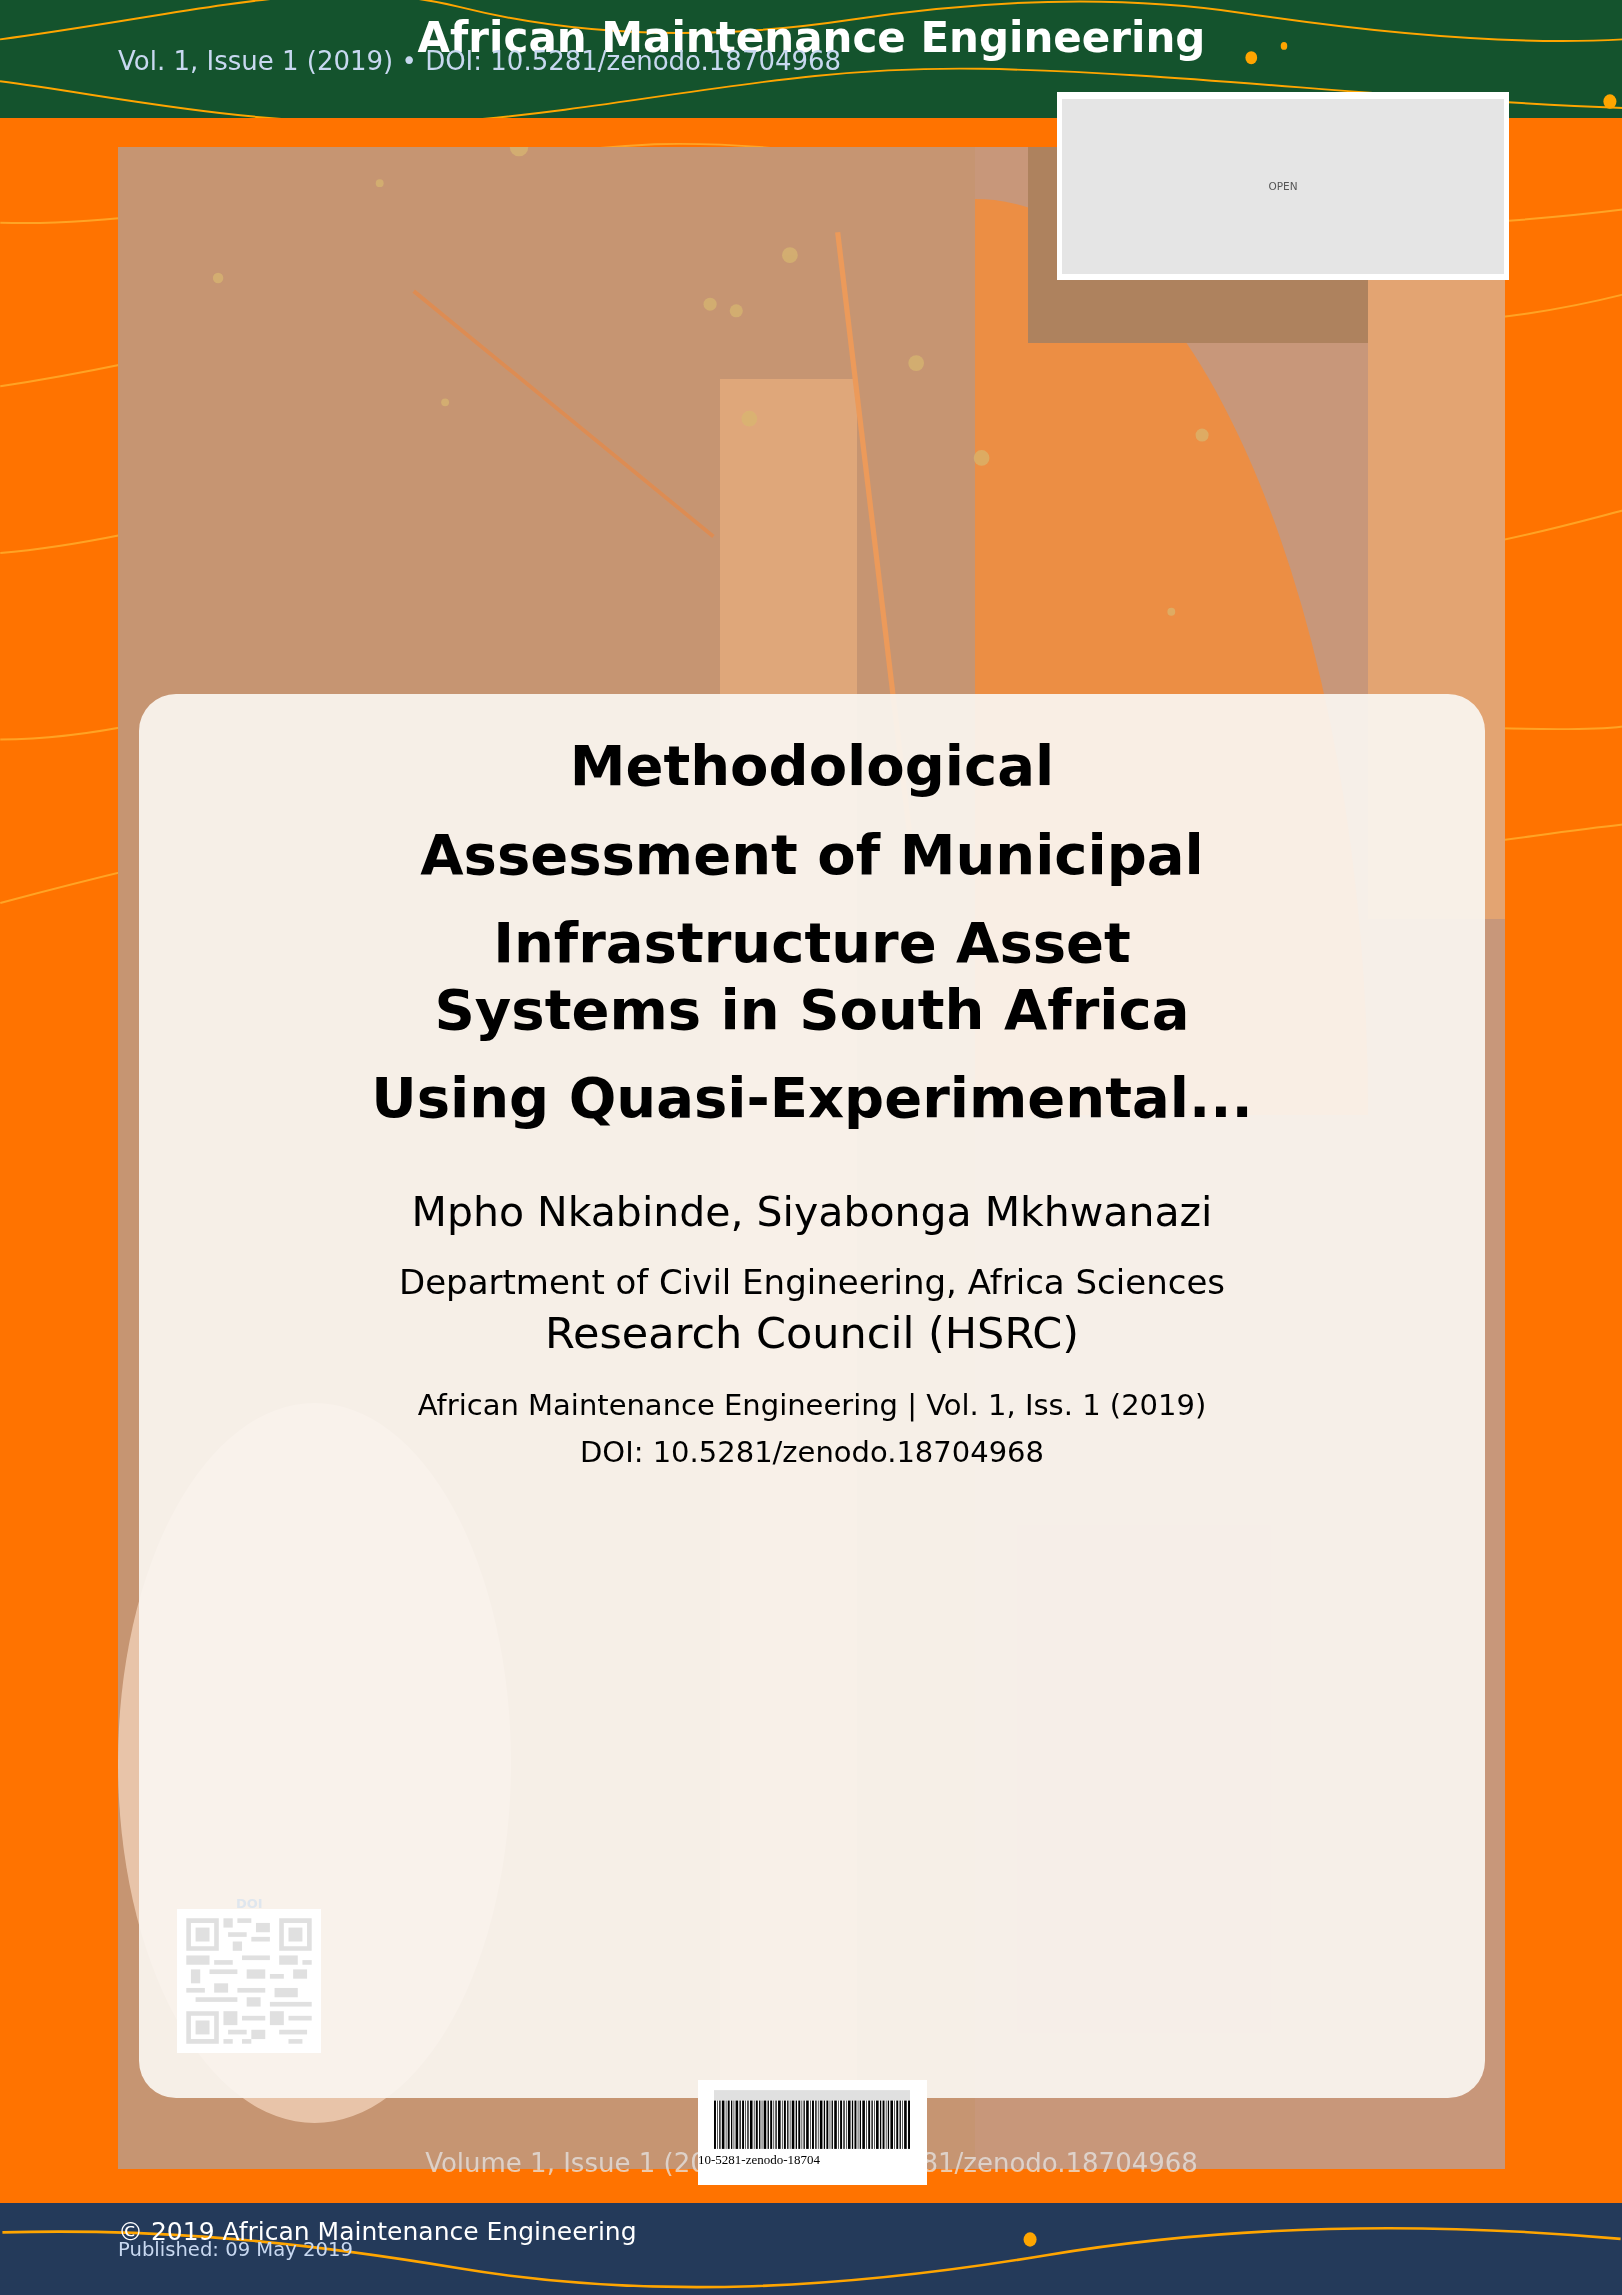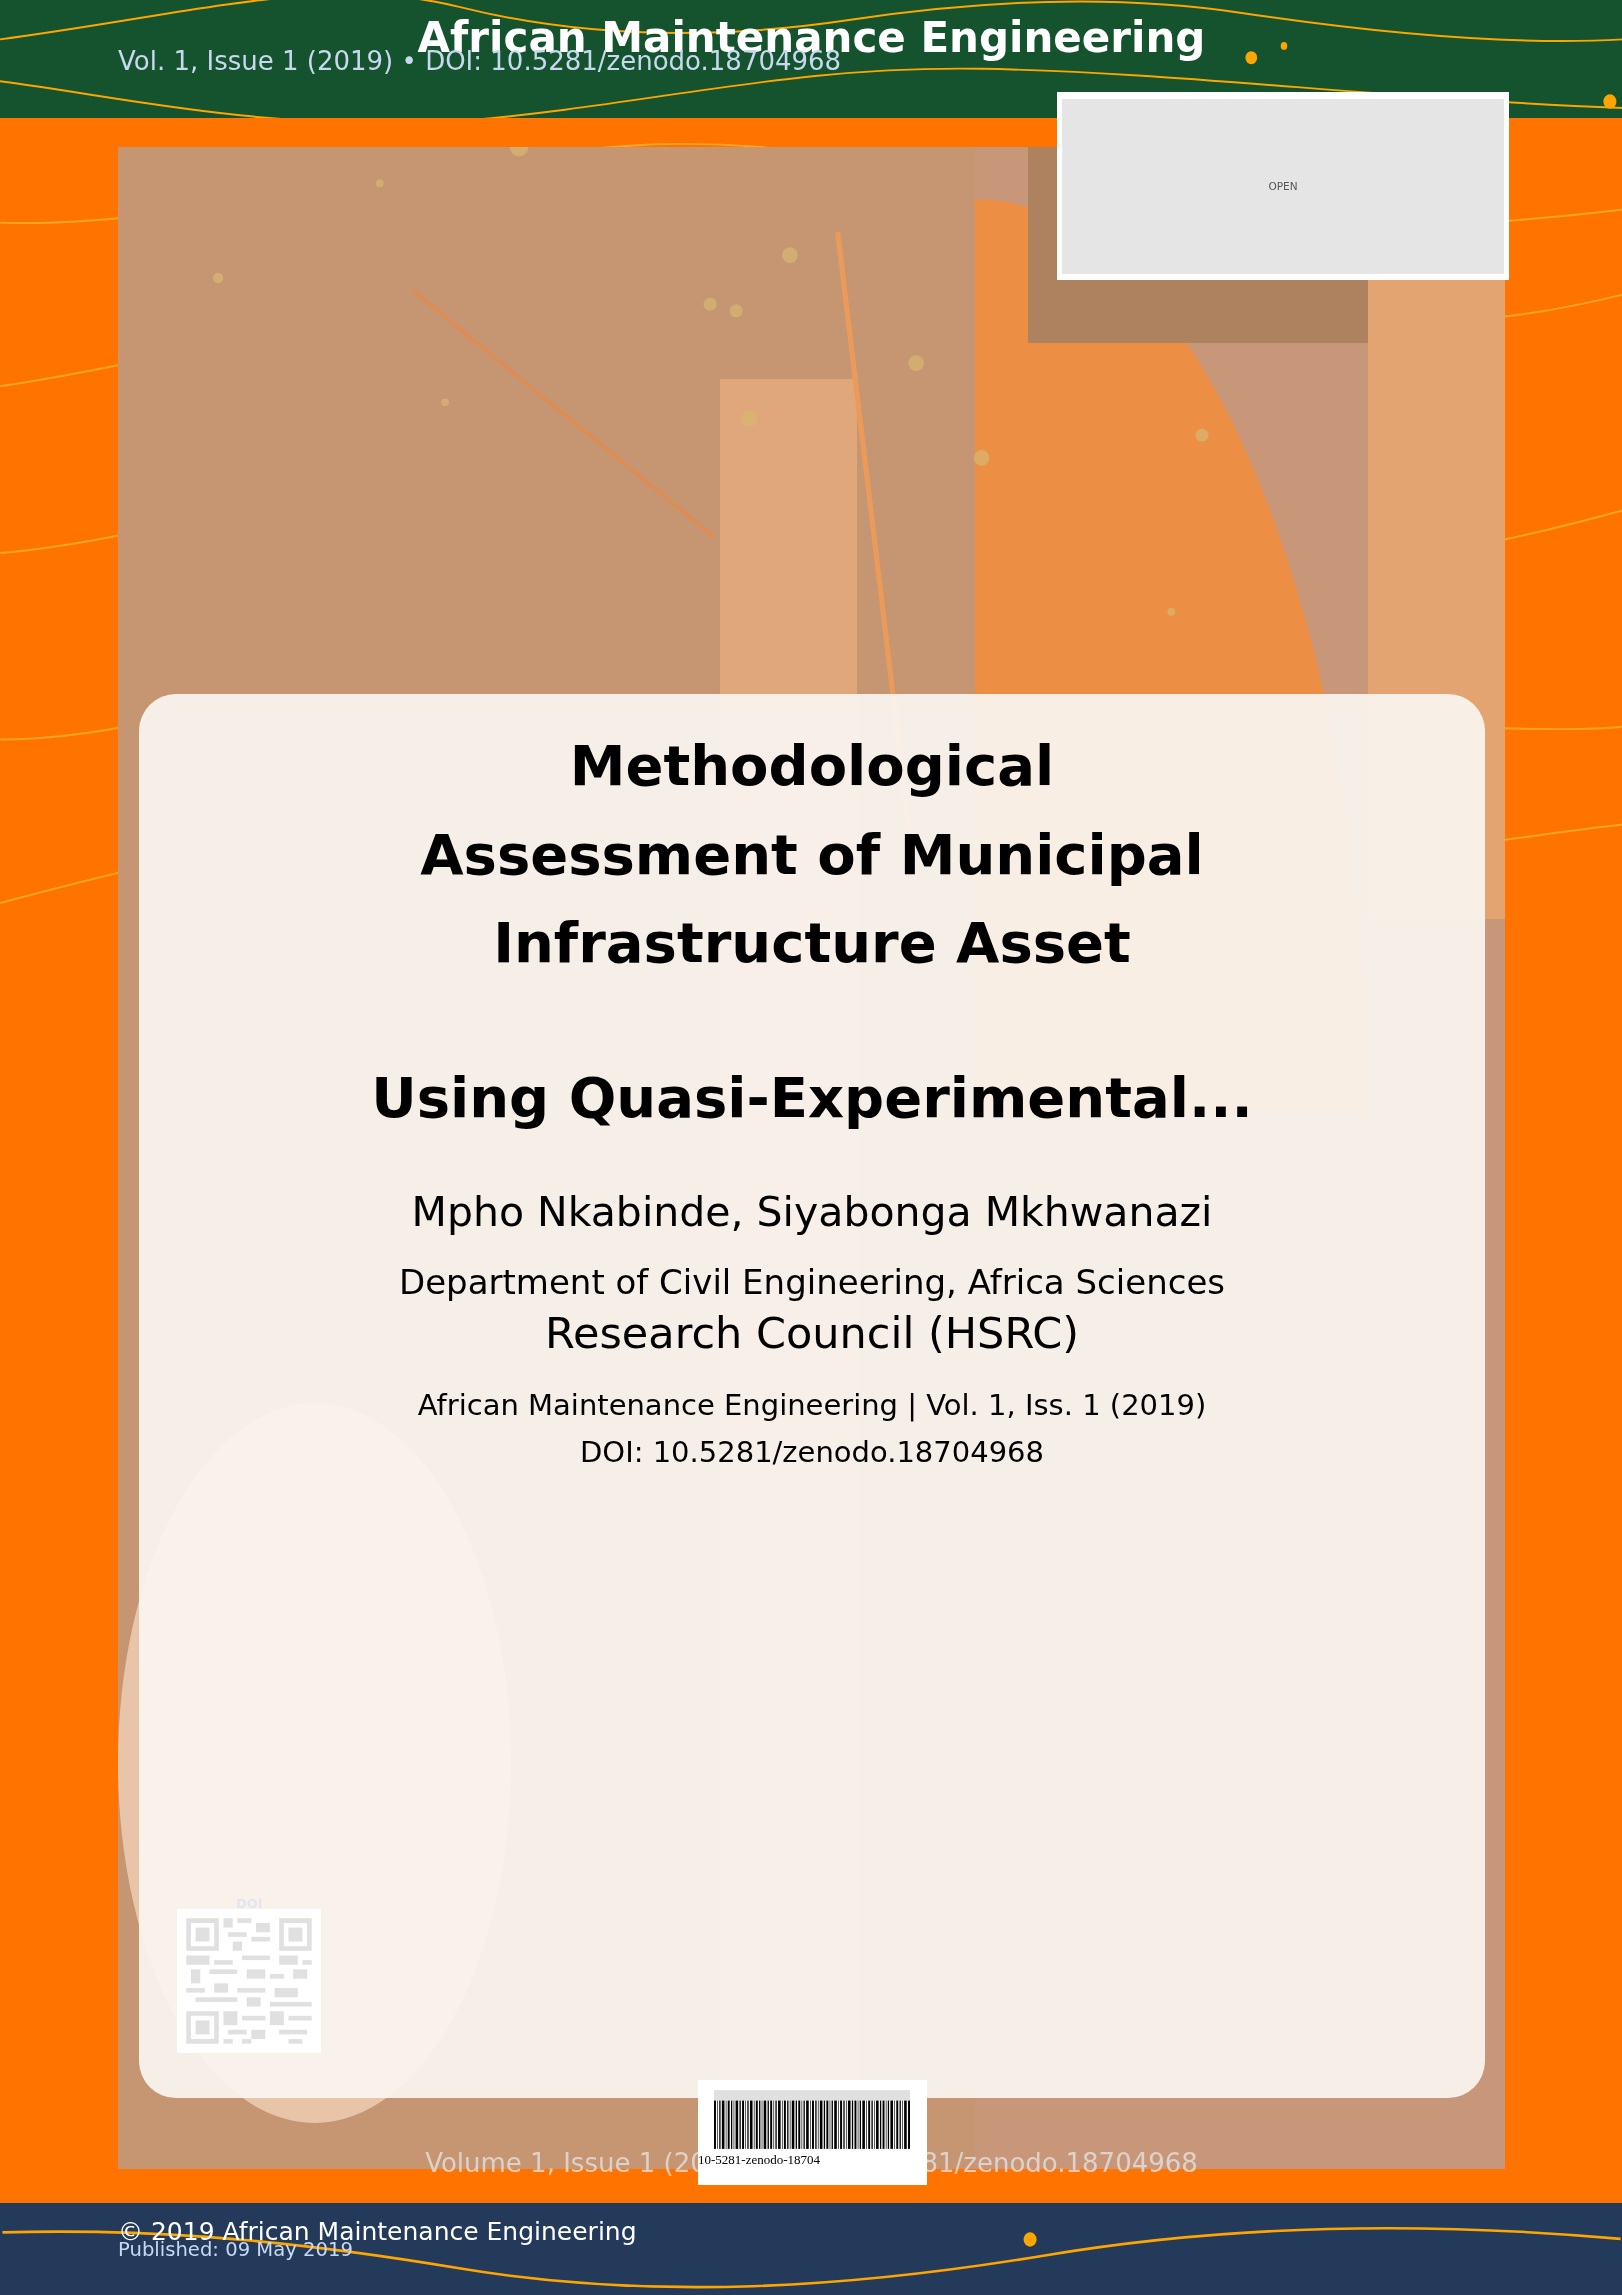--- a/index.html
+++ b/index.html
@@ -80,20 +80,21 @@
 <div id="open-badge" class="abs">
   <div class="inner">
       <span>OPEN</span>
     </div>
 </div>
 
 <div id="card" class="abs">
   <div class="title-line" style="top:39px;">Methodological</div>
   <div class="title-line" style="top:128px;">Assessment of Municipal</div>
   <div class="title-line" style="top:216px;">Infrastructure Asset</div>
+  <div class="title-line" style="top:283px;">Systems in South Africa</div>
   <div class="title-line" style="top:371px;">Using Quasi-Experimental...</div>
   <div class="meta" style="top:494px;font-size:41px;">Mpho Nkabinde, Siyabonga Mkhwanazi</div>
   <div class="meta" style="top:568px;font-size:34px;">Department of Civil Engineering, Africa Sciences</div>
   <div class="meta" style="top:614px;font-size:43px;">Research Council (HSRC)</div>
   <div class="meta" style="top:694px;font-size:29px;">African Maintenance Engineering | Vol. 1, Iss. 1 (2019)</div>
   <div class="meta" style="top:741px;font-size:29px;">DOI: 10.5281/zenodo.18704968</div>
 </div>
 
 <div id="qr-label" class="abs">DOI</div>
 <div id="qr" class="abs">

